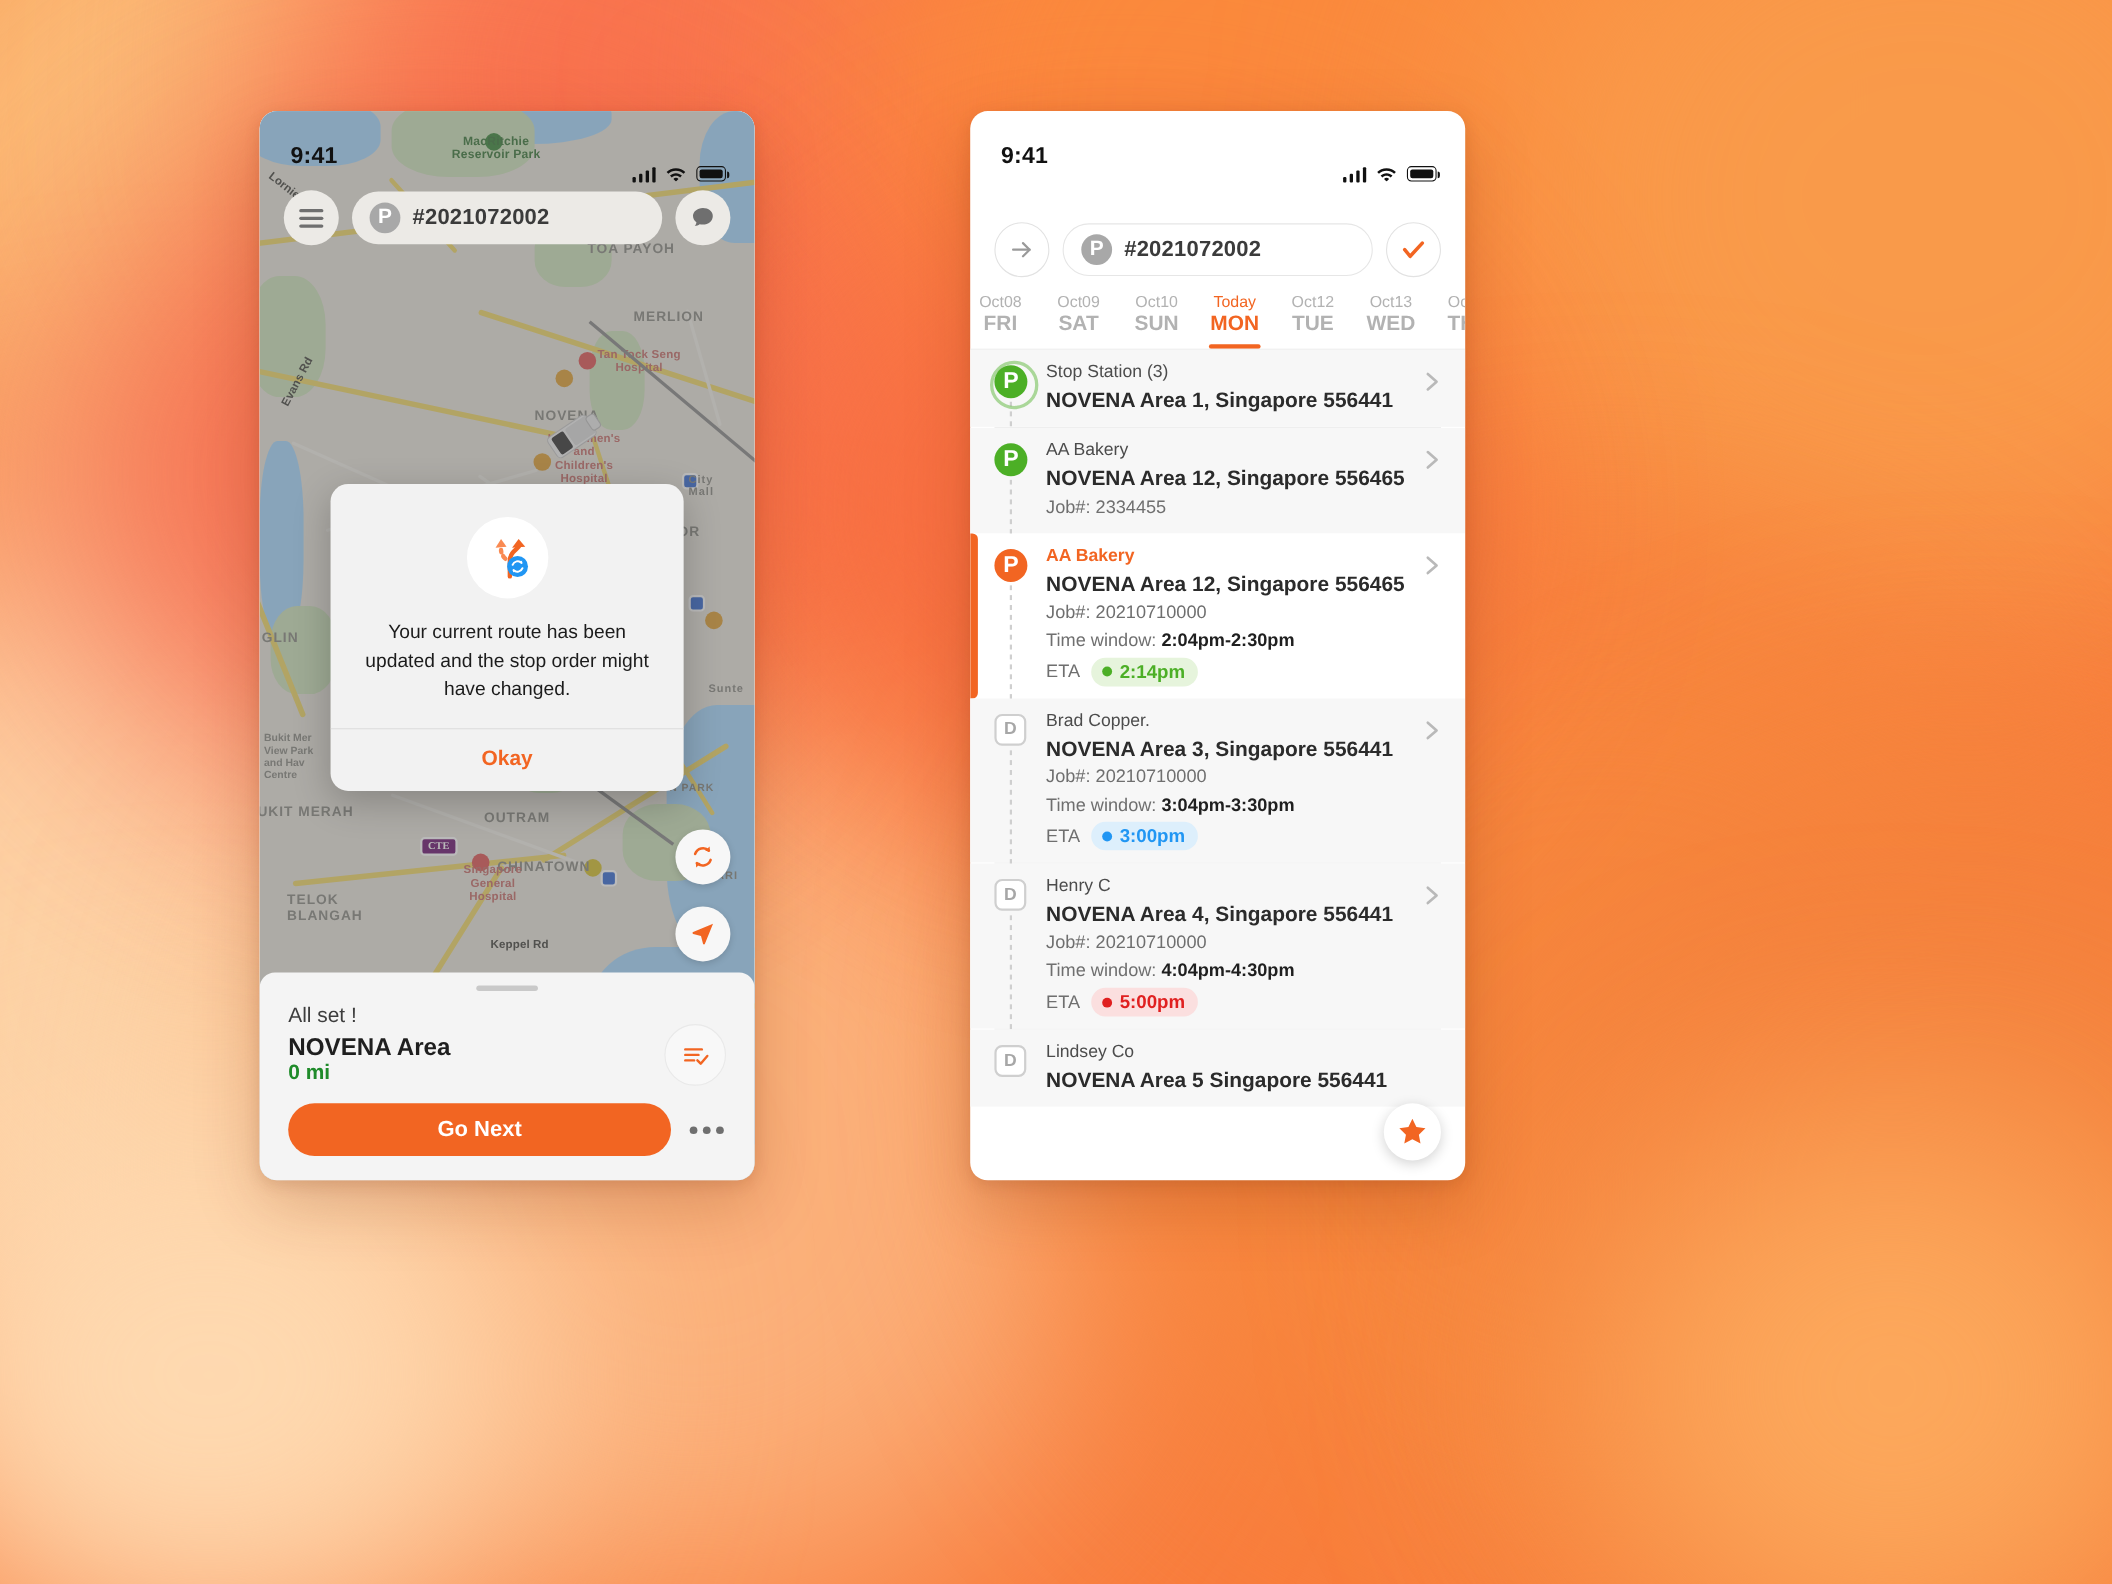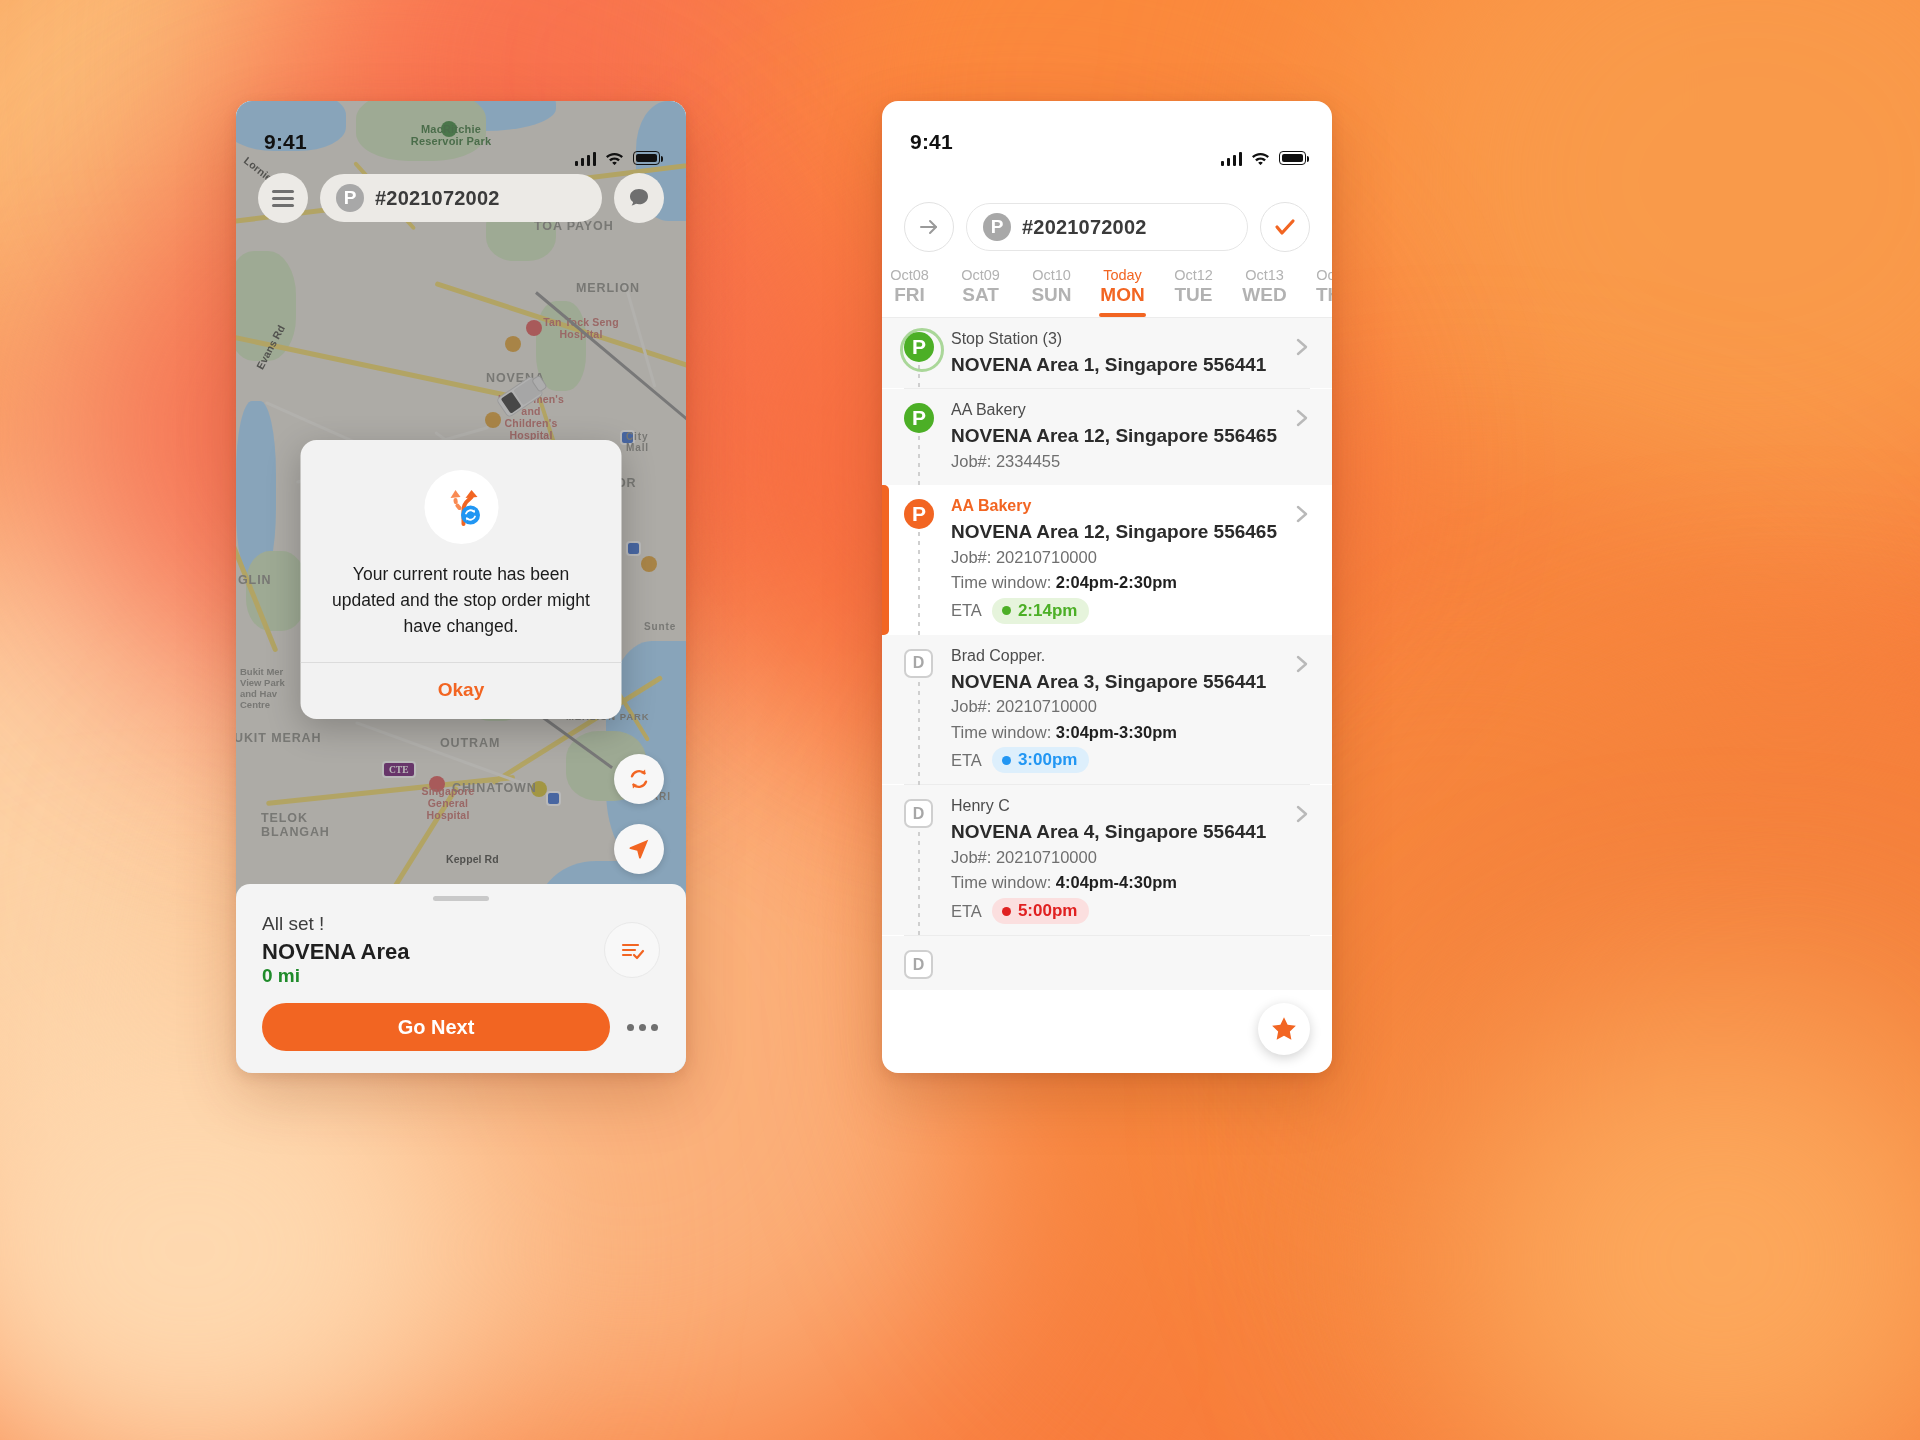--- a/index.html
+++ b/index.html
@@ -104,21 +104,21 @@
   .modal-body { padding:30px 26px 22px; text-align:center; }
   .modal-icon { width:74px; height:74px; border-radius:50%; background:#fff; margin:0 auto 18px;
                 display:flex; align-items:center; justify-content:center;}
   .modal-text { font-size:17.5px; line-height:1.48; color:#1c1c1c; }
   .modal-divider { height:1px; background:#dcdcdc; }
   .modal-okay { padding:16px 0 18px; text-align:center; font-size:19px; font-weight:bold; color:#f26522; }
 
   
   .sheet { position:absolute; left:0; right:0; bottom:0; background:#f4f4f4; border-radius:14px 14px 0 0; z-index:6; padding:12px 26px 22px; }
   .grab { width:56px; height:5px; border-radius:3px; background:#c9c9c9; margin:0 auto 12px; }
-  .sheet-row { display:flex; align-items:center; justify-content:space-between; }
+  .sheet-row { display:flex; align-items:flex-end; justify-content:space-between; }
   .sheet-allset { font-size:19px; color:#3d3d3d; margin-bottom:4px;}
   .sheet-area { font-size:22px; font-weight:bold; color:#1f1f1f; margin-bottom:0; }
   .sheet-dist { font-size:19px; font-weight:bold; color:#1f8b2a; }
   .sheet-cta-row { display:flex; align-items:center; gap:14px; margin-top:16px; }
   .go-next { flex:1 1 auto; height:48px; border-radius:26px; background:#f26522; color:#fff;
              display:flex; align-items:center; justify-content:center; font-size:20px; font-weight:bold; border:none;}
   .dots { width:36px; display:flex; gap:5px; justify-content:center; }
   .dots i { width:7px; height:7px; border-radius:50%; background:#6f6f6f; display:block;}
   .list-fab { width:56px; height:56px; border-radius:50%; background:#f8f8f8; border:1.5px solid #e9e9e9;
               display:flex; align-items:center; justify-content:center; flex:0 0 auto;}
@@ -559,20 +559,24 @@
         </div>
         <div class="chev"><svg width="16" height="24" viewBox="0 0 16 24">
             <polyline points="4,5 12,12 4,19" fill="none" stroke="#b9b9b9" stroke-width="2.4" stroke-linecap="round" stroke-linejoin="round"></polyline>
           </svg></div>
       </div>
       <div class="stop-sep"></div>
       <div class="stop">
         <div class="marker-col">
           <div class="m-d">D</div>
         </div>
+        <div class="stop-body">
+          <div class="stop-title">Lindsey Co</div>
+          <div class="stop-addr">NOVENA Area 5 Singapore 556441</div>
+        </div>
       </div>
     </div>
 
   <div class="star-fab">
     <svg width="30" height="30" viewBox="0 0 24 24">
       <path d="M12 2.5l2.9 6 6.6.9-4.8 4.6 1.2 6.5L12 17.4 6.1 20.5l1.2-6.5L2.5 9.4l6.6-.9z" fill="#f26522"></path>
     </svg>
   </div>
 </div>
 

